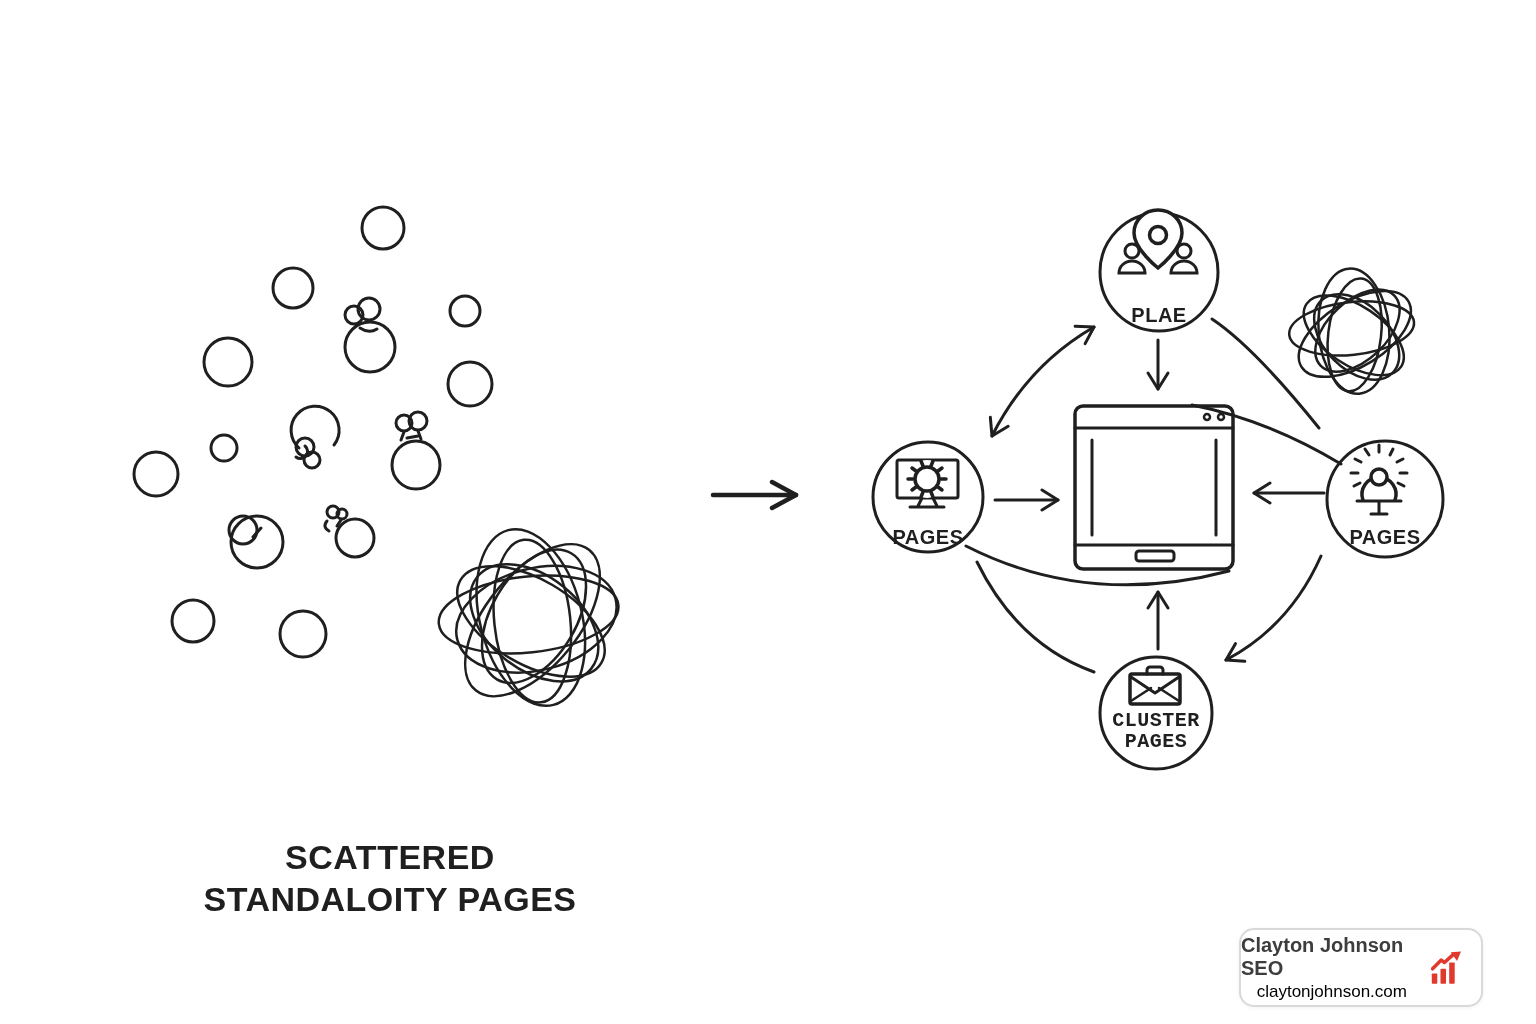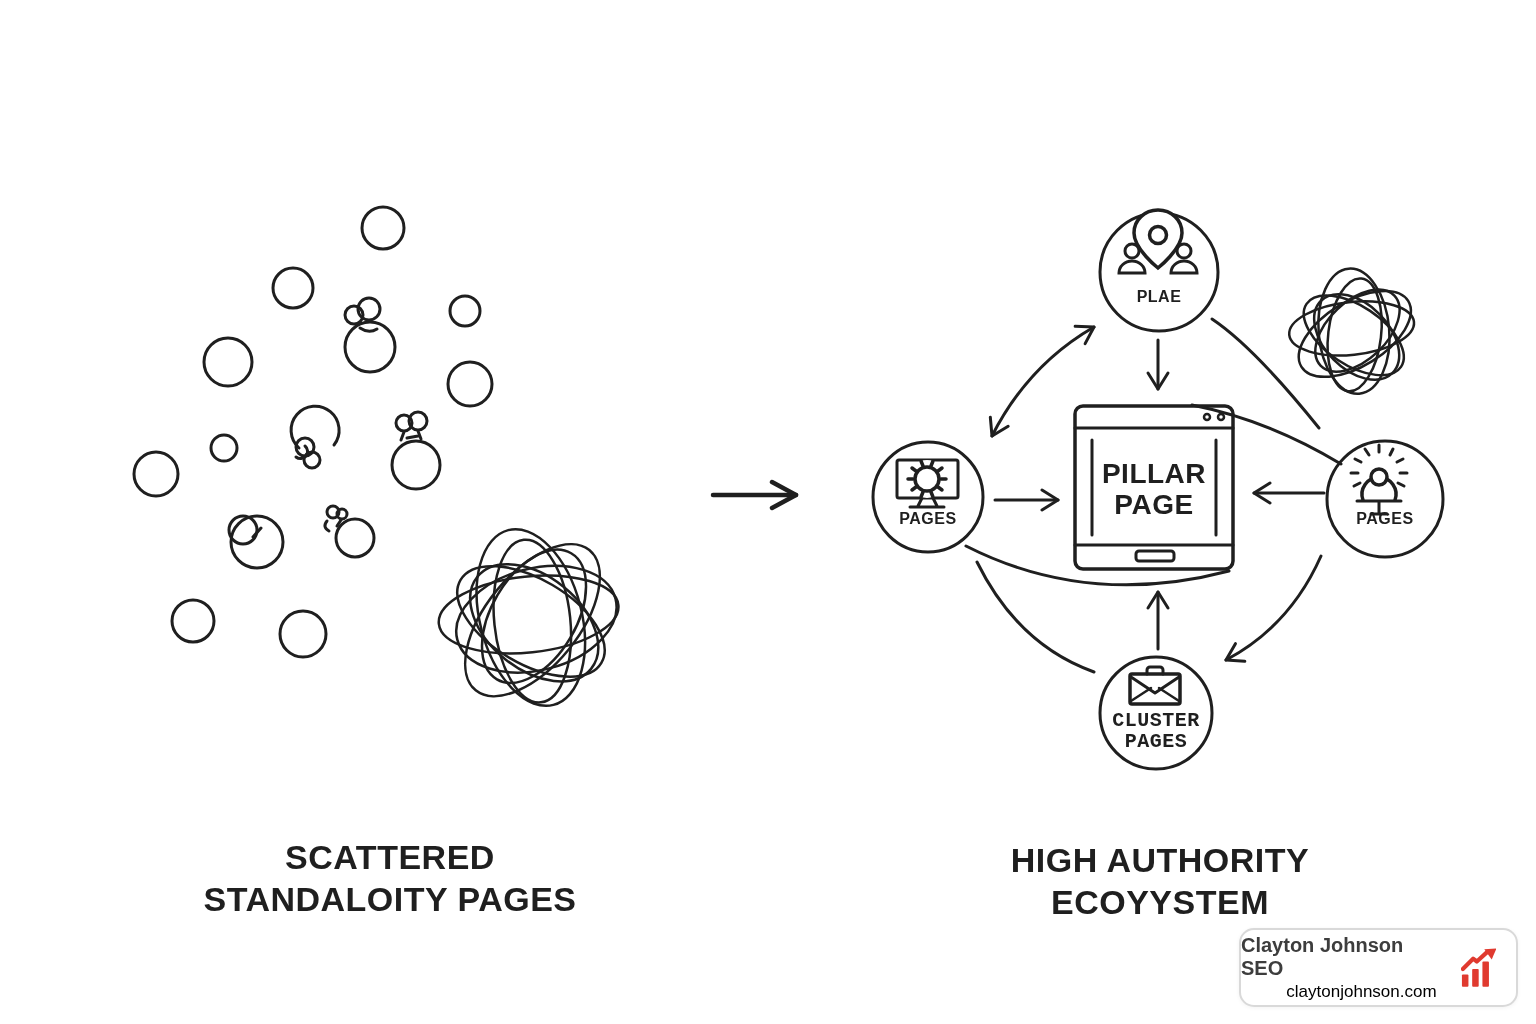--- a/index.html
+++ b/index.html
@@ -13,25 +13,25 @@
   .stroke-thin  { fill:none; stroke:var(--ink); stroke-width:2.5; stroke-linecap:round; stroke-linejoin:round; }
   .stroke-med   { fill:none; stroke:var(--ink); stroke-width:3.5; stroke-linecap:round; stroke-linejoin:round; }
   .stroke-thick { fill:none; stroke:var(--ink); stroke-width:4.5; stroke-linecap:round; stroke-linejoin:round; }
   .whitefill { fill:#ffffff; stroke:var(--ink); }
   .abs { position:absolute; }
   .label {
     position:absolute; font-weight:bold; color:var(--ink); text-align:center;
     letter-spacing:0.5px; line-height:1.1;
   }
   .caption { font-size:34px; line-height:42px; letter-spacing:0.5px; }
-  .node-label { font-size:16px; letter-spacing:0.5px; }
+  .node-label { font-size:20px; letter-spacing:0.5px;margin-top:16px; }
   .pillar-label { font-size:28px; line-height:31px; letter-spacing:0.5px; }
   .cluster-label { font-size:20px; line-height:21px;font-family:Liberation Mono, monospace; }
   #badge {
-    position:absolute; left:1239px; top:928px; width:279px; height:79px;
+    position:absolute; left:1239px; top:928px; width:244px; height:79px;
     background:#ffffff; border:2px solid #d9d9d9; border-radius:15px;
     box-sizing:border-box; display:flex; align-items:center; justify-content:flex-end;
     gap:24px; padding-right:20px; box-shadow:0 1px 4px rgba(0,0,0,0.05);
   }
   #badge .txt { display:flex; flex-direction:column; align-items:flex-end; gap:2px; }
   #badge .title { font-weight:bold; font-size:20px; color:#3d3d3d; }
   #badge .site  { font-size:17px; color:#000000; }
 </style>
 </head>
 <body>
@@ -175,29 +175,21 @@
       <path class="stroke" d="M1131,677 L1155,693 L1179,677"></path>
       <path class="stroke-thin" d="M1131,701 L1151,688 M1179,701 L1159,688"></path>
     </g>
   </svg>
 
   <div class="label caption abs" style="left:180px; top:836px; width:420px;">
     <div>SCATTERED</div>
     <div>STANDALOITY PAGES</div>
   </div>
 
-  <div class="label caption abs" style="left:950px; top:839px; width:420px;">
-    <div>HIGH AUTHORITY</div>
-    <div>ECOYYSTEM</div>
-  </div>
-
-  <div class="label pillar-label" style="left:1084px; top:458px; width:140px;">
-    <div>PILLAR</div>
-    <div>PAGE</div>
-  </div>
+
 
   <div class="label node-label" style="left:1109px; top:288px; width:100px;">PLAE</div>
 
   <div class="label node-label" style="left:878px; top:510px; width:100px;">PAGES</div>
 
   <div class="label node-label" style="left:1335px; top:510px; width:100px;">PAGES</div>
 
   <div class="label cluster-label" style="left:1096px; top:710px; width:120px;">
     <div>CLUSTER</div>
     <div>PAGES</div>

